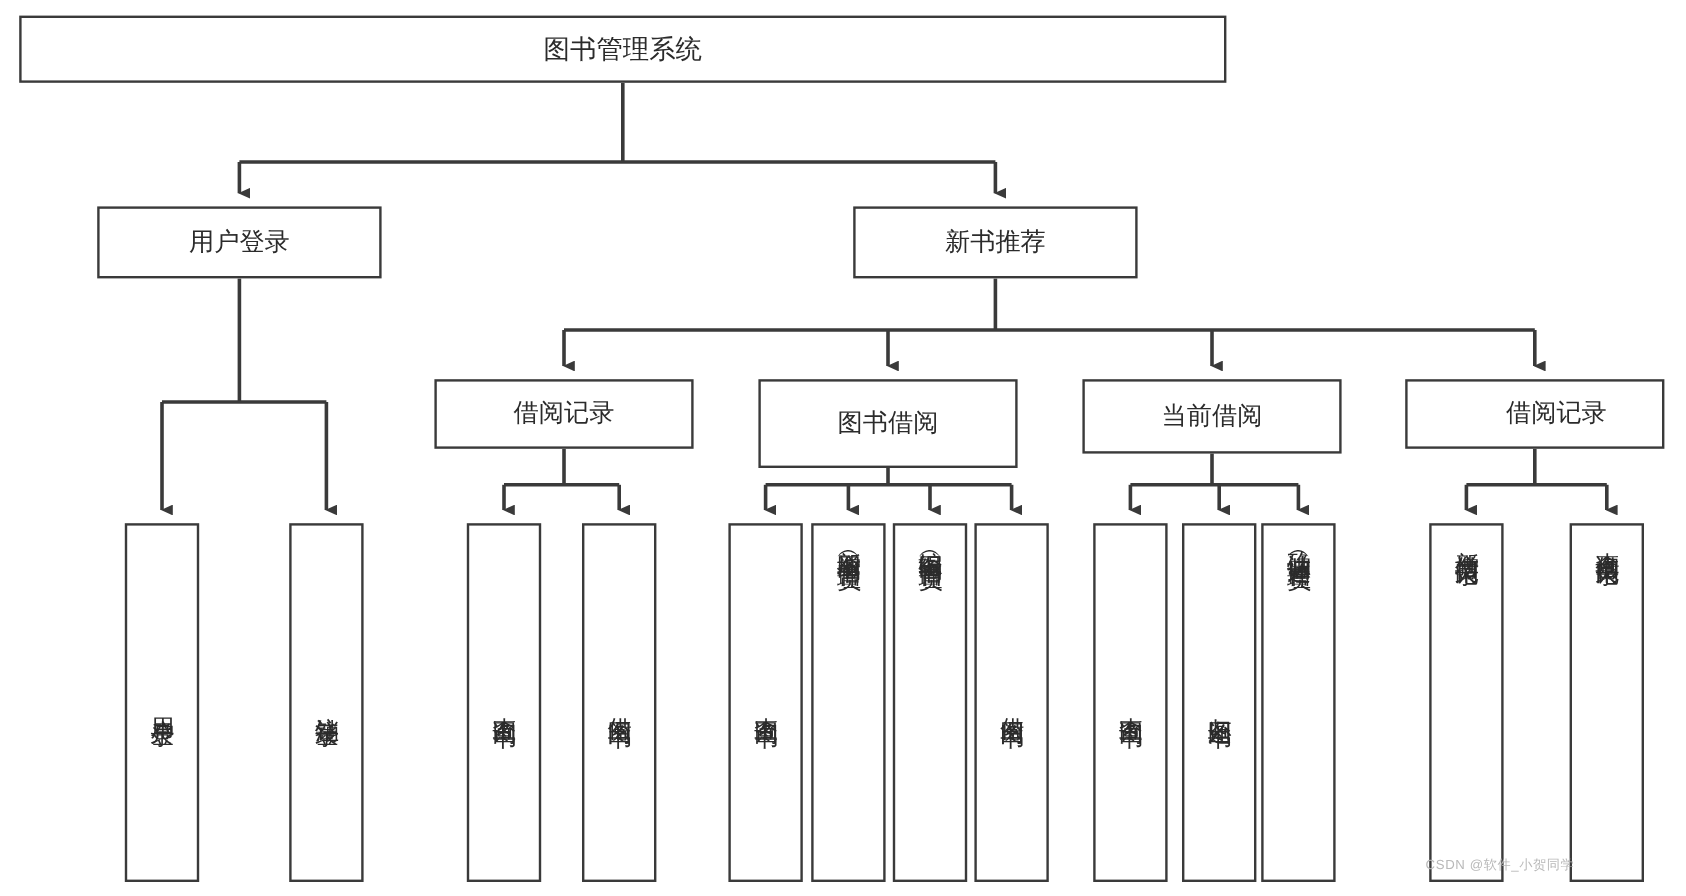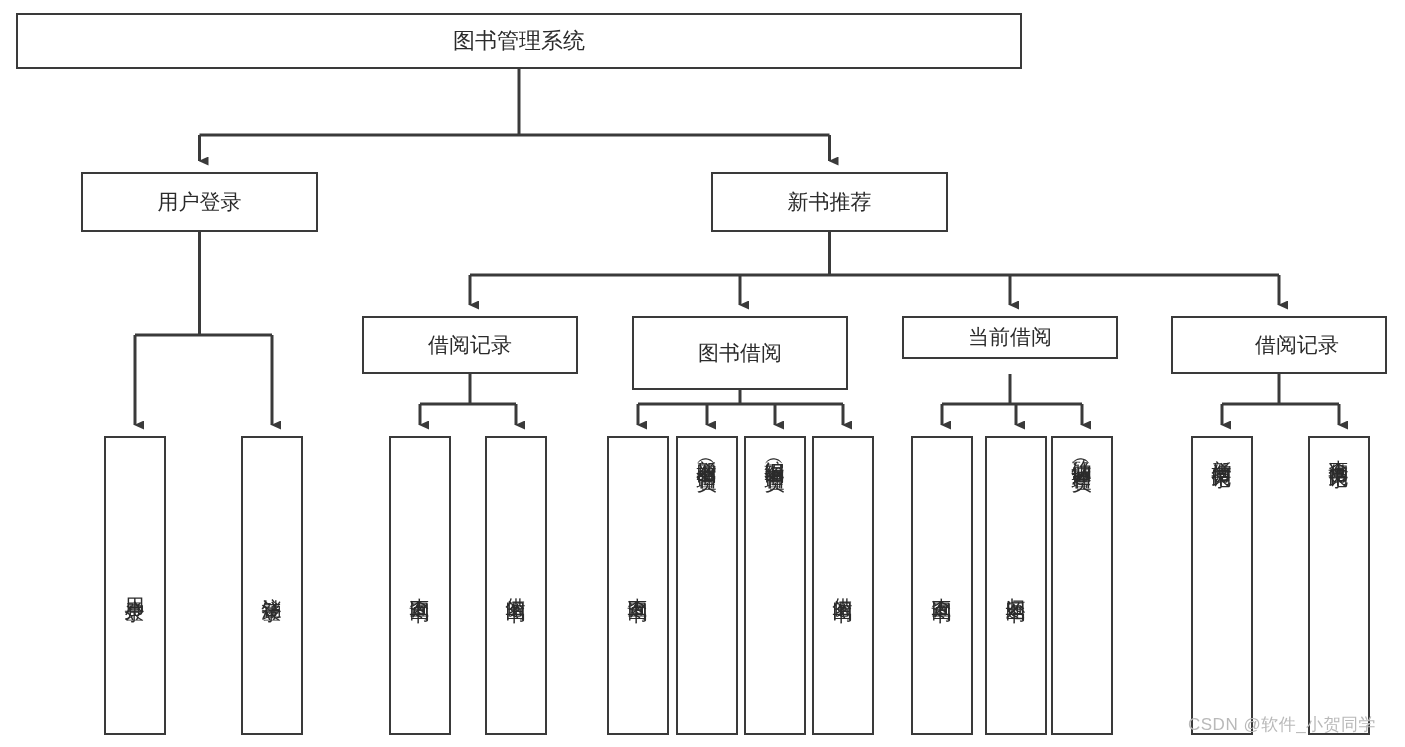--- a/index.html
+++ b/index.html
@@ -65,21 +65,21 @@
     white-space: nowrap;
   }
   .node.vert.mid {
     align-items: center;
     padding-top: 0;
   }
   #watermark {
     position: absolute;
     left: 1188px;
     top: 713px;
-    font-size: 17px;
+    font-size: 11px;
     color: #b9b9b9;
     letter-spacing: 0.5px;
     white-space: nowrap;
     user-select: none;
   }
 </style>
 </head>
 <body>
 
 <div id="canvas">
@@ -136,21 +136,21 @@
       </div>
       <div class="node horiz" style="left: 711px; top: 172px; width: 237px; height: 60px;">
         <span class="label">新书推荐</span>
       </div>
       <div class="node horiz" style="left: 362px; top: 316px; width: 216px; height: 58px;">
         <span class="label">借阅记录</span>
       </div>
       <div class="node horiz" style="left: 632px; top: 316px; width: 216px; height: 74px;">
         <span class="label">图书借阅</span>
       </div>
-      <div class="node horiz" style="left: 902px; top: 316px; width: 216px; height: 43px;">
+      <div class="node horiz" style="left: 902px; top: 316px; width: 216px; height: 62px;">
         <span class="label">当前借阅</span>
       </div>
       <div class="node horiz" style="left: 1171px; top: 316px; width: 216px; height: 58px; padding-left: 36px;">
         <span class="label">借阅记录</span>
       </div>
       <div class="node vert mid" style="left: 104px; top: 436px; width: 62px; height: 299px;">
         <span class="label">用户登录</span>
       </div>
       <div class="node vert mid" style="left: 241px; top: 436px; width: 62px; height: 299px;">
         <span class="label">注销登录</span>

